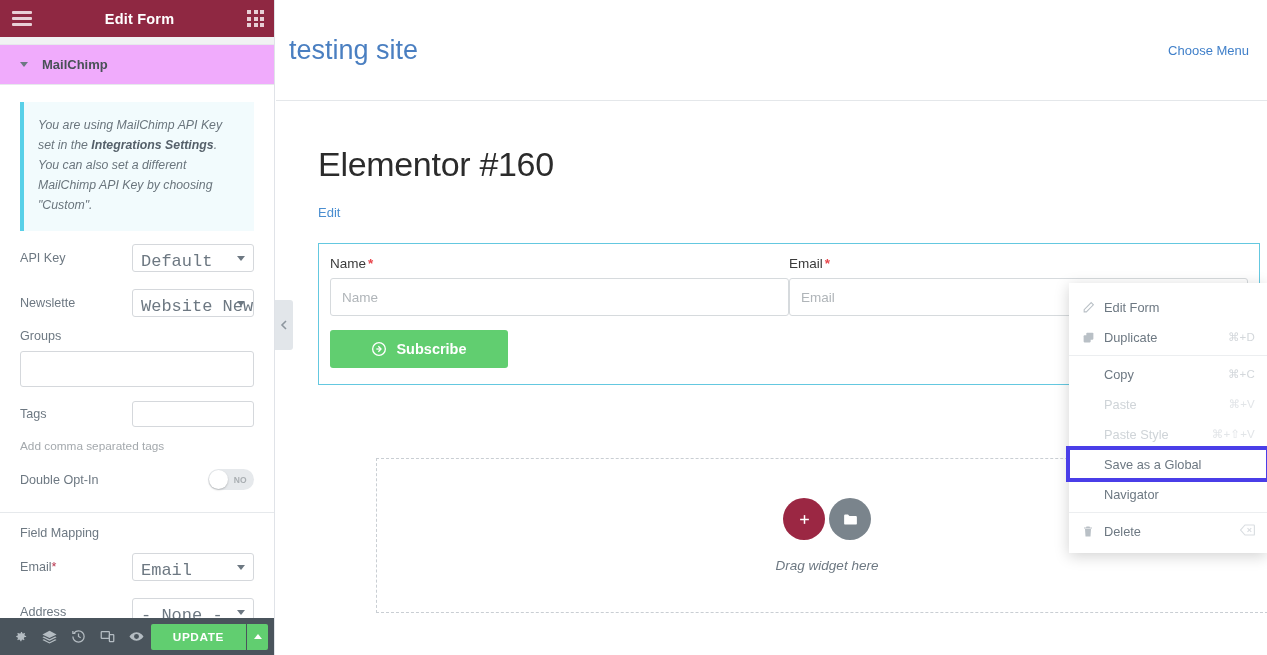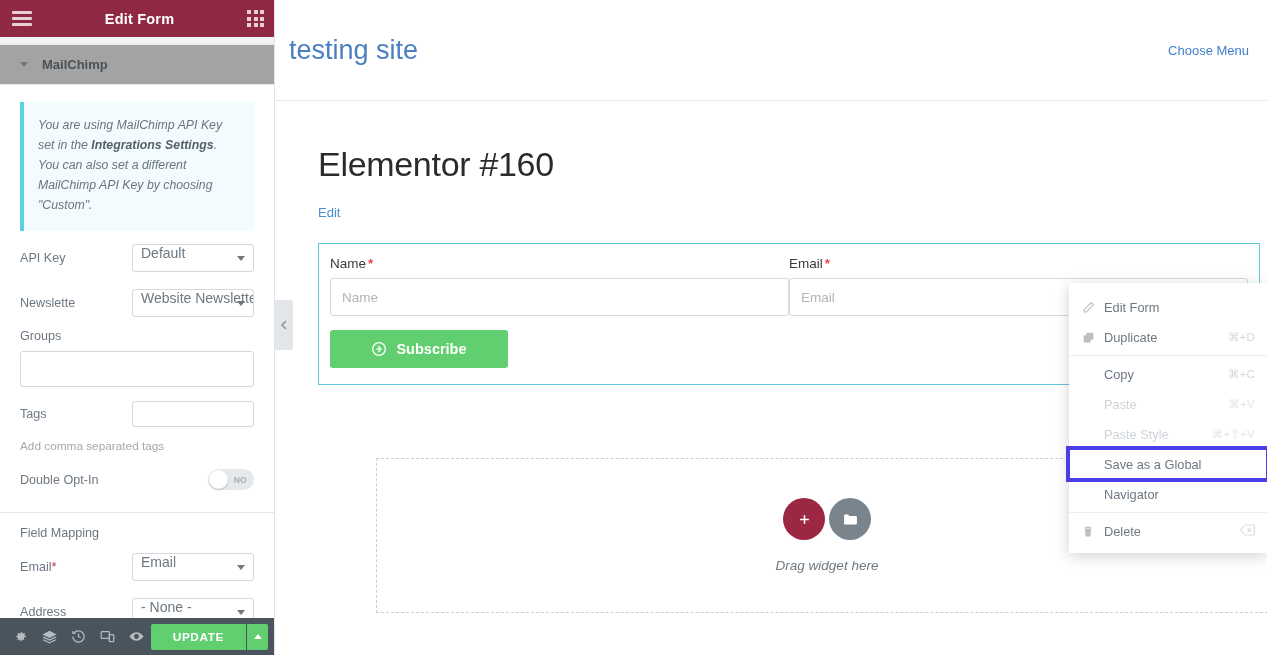--- a/index.html
+++ b/index.html
@@ -33,21 +33,21 @@
   .hamburger { width: 20px; display: flex; flex-direction: column; gap: 3.5px; cursor: pointer; }
   .hamburger i { display: block; height: 2.5px; background: #e8cfd6; border-radius: 1px; }
   .grid-icon { display: grid; grid-template-columns: repeat(3, 4px); grid-gap: 2.5px; cursor: pointer; }
   .grid-icon i { width: 4px; height: 4px; background: #e8cfd6; display: block; }
 
   .panel-subbar { height: 8px; background: #f1f2f3; border-bottom: 1px solid #e6e9ec; }
 
   .section-head {
     height: 40px; display: flex; align-items: center;
     padding: 0 20px; border-bottom: 1px solid #e6e9ec;
-    background: #a3a3a3; cursor: pointer;
+    background: #f0abfc; cursor: pointer;
   }
   .caret-down {
     width: 0; height: 0; margin-right: 14px;
     border-left: 4.5px solid transparent; border-right: 4.5px solid transparent;
     border-top: 5px solid #6d7882;
   }
   .section-head span { font-size: 13px; font-weight: bold; color: #495157; }
 
   .panel-body { padding: 0 20px; height: 570px; overflow: hidden; position: relative; }
 
@@ -62,23 +62,23 @@
   .row {
     display: flex; align-items: center; justify-content: space-between;
     min-height: 36px; margin-top: 9px;
   }
   .row-label { font-size: 12.6px; color: #6d7882; }
   .row-label .req { color: #b8354e; }
 
   .sel {
     position: relative; width: 122px; height: 28px;
     border: 1px solid #d5d8dc; border-radius: 3px; background: #fff;
-    display: flex; align-items: flex-start; padding: 0 22px 0 8px;
-    font-size: 14px; color: #6d7882; cursor: pointer;
-    white-space: nowrap; overflow: hidden;
+    display: flex; align-items: flex-end; padding: 0 22px 0 8px;
+    font-size: 17px; color: #6d7882; cursor: pointer;
+    white-space: nowrap; overflow: hidden; font-family: Liberation Mono, monospace;
   }
   .sel .tri {
     position: absolute; right: 8px; top: 50%; margin-top: -2px;
     width: 0; height: 0;
     border-left: 4.5px solid transparent; border-right: 4.5px solid transparent;
     border-top: 5px solid #6d7882;
   }
 
   .field-block { margin-top: 8px; }
   .field-block .blk-label { font-size: 12.6px; color: #6d7882; display: block; margin-bottom: 8px; }

